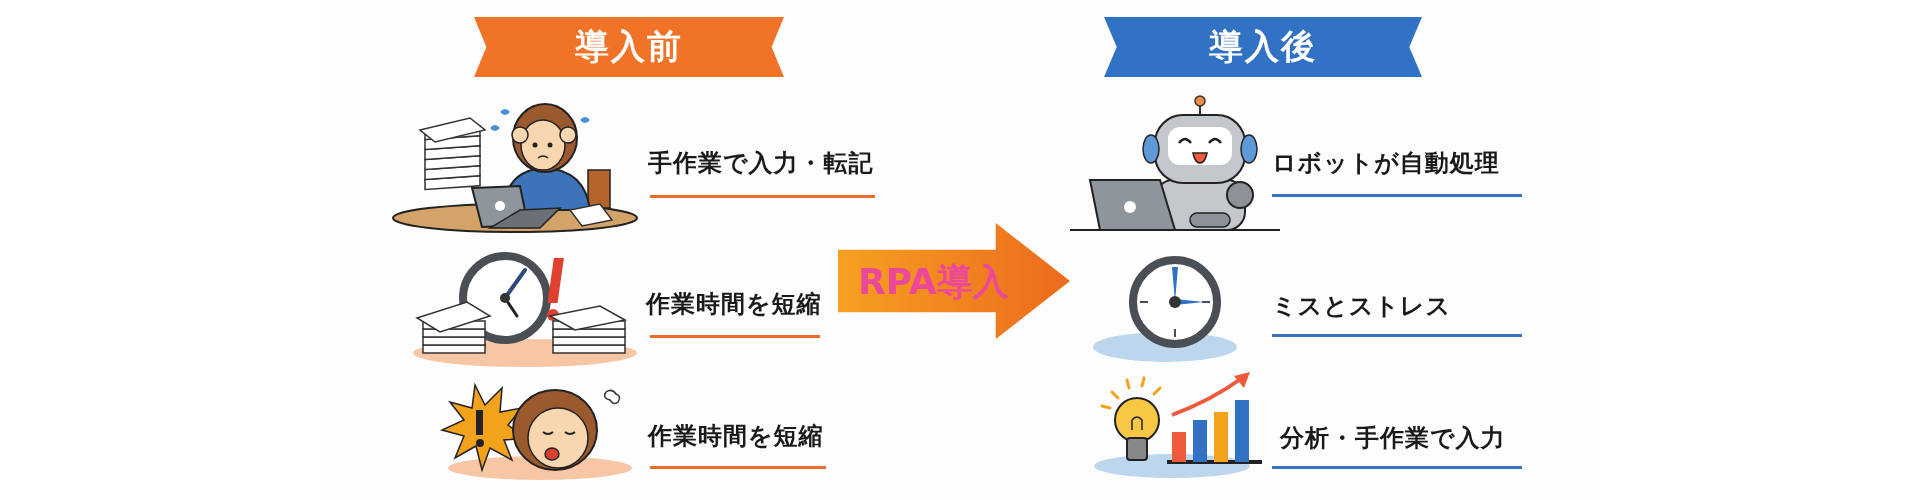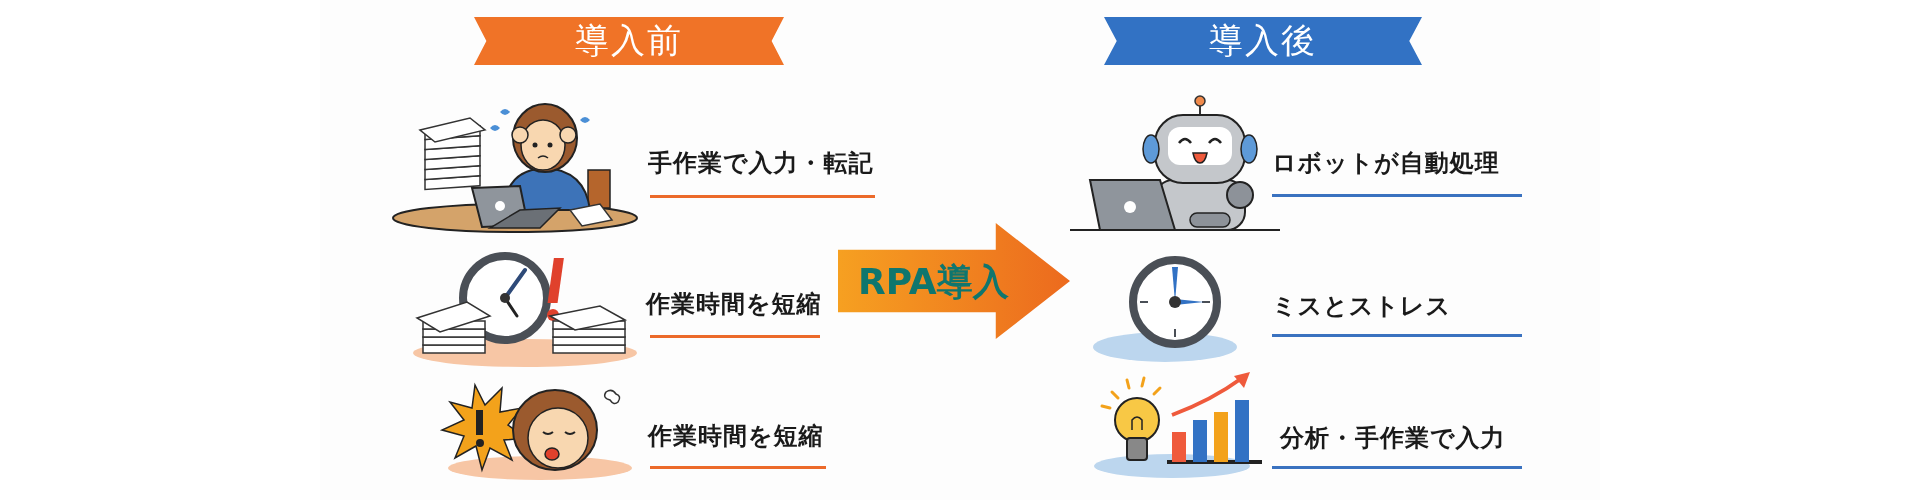--- a/index.html
+++ b/index.html
@@ -1,28 +1,28 @@
 <!DOCTYPE html>
 <html><head>
 <meta charset="utf-8">
 <style>
   html,body{margin:0;padding:0;}
   body{width:1920px;height:500px;background:#ffffff;font-family:"DejaVu Sans",sans-serif;position:relative;overflow:hidden;}
   .panel{position:absolute;top:0;left:320px;width:1280px;height:500px;background:#fdfdfd;}
-  .ribbon{position:absolute;height:48px;display:flex;align-items:center;justify-content:center;color:#fff;font-weight:normal;font-size:34px;letter-spacing:2px;}
+  .ribbon{position:absolute;height:60px;display:flex;align-items:center;justify-content:center;color:#fff;font-weight:bold;font-size:34px;letter-spacing:2px;}
   .ribbon.before{left:474px;top:17px;width:310px;background:#f07327;clip-path:polygon(0 0,100% 0,96% 50%,100% 100%,0 100%,4% 50%);}
   .ribbon.after{left:1104px;top:17px;width:318px;background:#3272c4;clip-path:polygon(0 0,100% 0,96% 50%,100% 100%,0 100%,4% 50%);}
   .label{position:absolute;font-size:24px;font-weight:bold;color:#1a1a1a;white-space:nowrap;letter-spacing:1px;}
   .uline{position:absolute;height:3px;}
   .uline.o{background:#ec6a2a;}
   .uline.b{background:#3a72c0;}
   .arrow{position:absolute;left:838px;top:223px;width:232px;height:116px;
     background:linear-gradient(90deg,#f6a021,#ec6a1e);
     clip-path:polygon(0 23%,68% 23%,68% 0,100% 50%,68% 100%,68% 77%,0 77%);}
-  .arrow-label{position:absolute;left:858px;top:258px;font-size:36px;font-weight:bold;color:#0f766e;white-space:nowrap;}
+  .arrow-label{position:absolute;left:858px;top:258px;font-size:36px;font-weight:bold;color:#ec4899;white-space:nowrap;}
   svg{position:absolute;overflow:visible;}
 </style>
 </head>
 <body>
 
 <div class="panel"></div>
 
 <div class="ribbon before">
     <span>導入前</span>
   </div>

